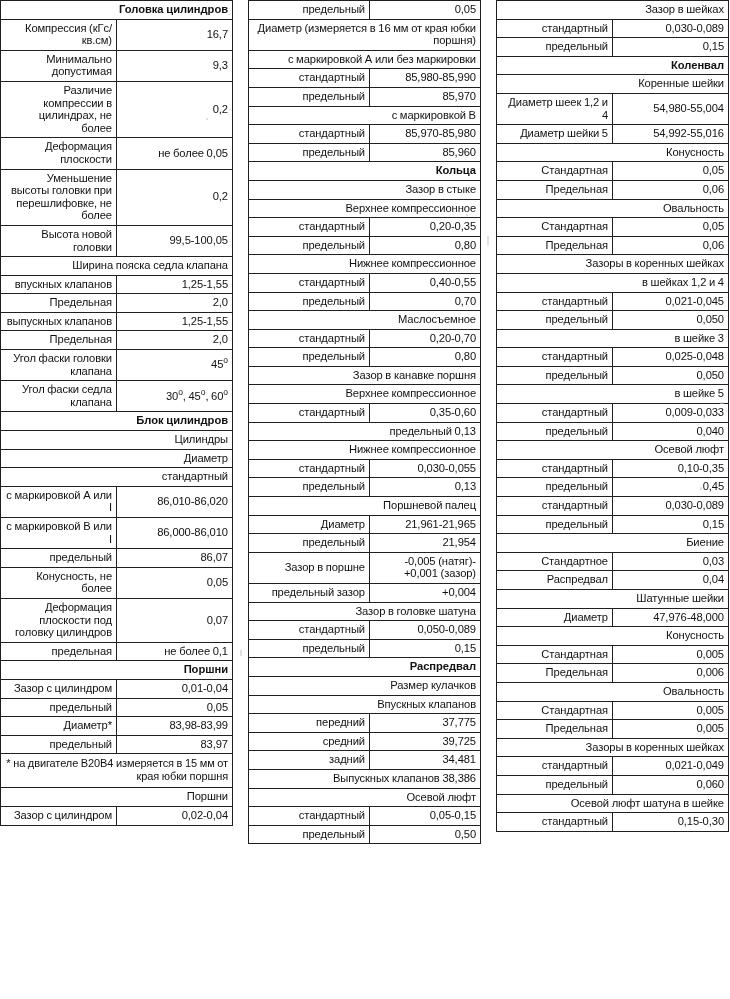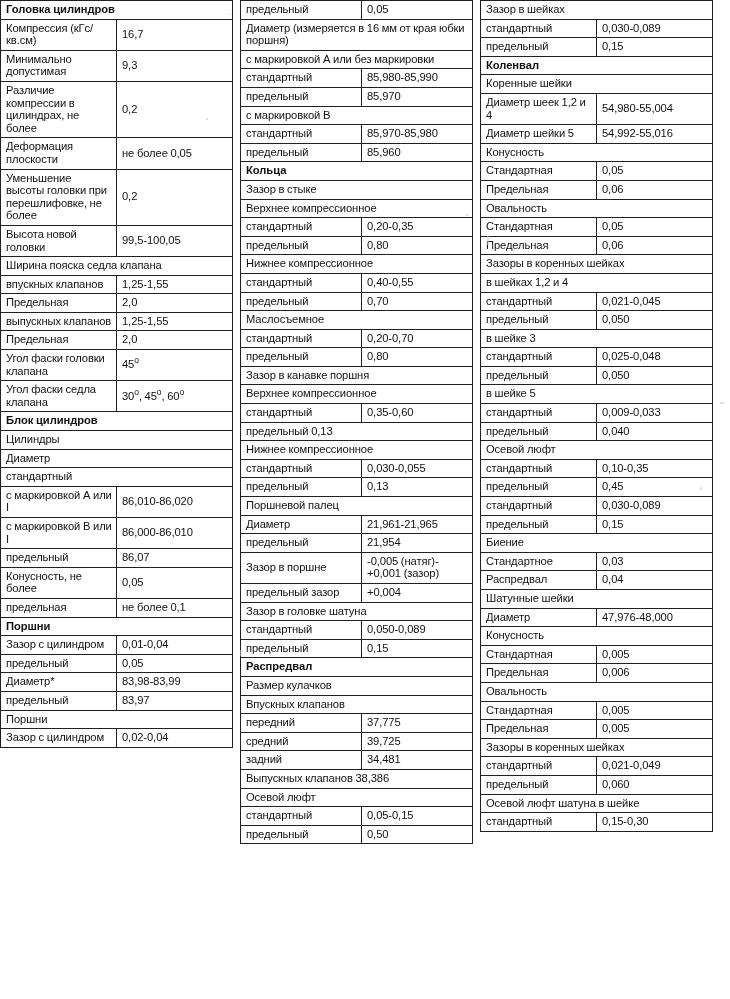--- a/index.html
+++ b/index.html
@@ -12,23 +12,24 @@
     height: 999px;
     font-family: "Liberation Sans", sans-serif;
     color: #111111;
     overflow: hidden;
   }
   .sheet {
     position: relative;
     width: 730px;
     height: 999px;
     display: flex;
-    gap: 7px;
+    gap: 15px;
     padding: 0;
     box-sizing: border-box;
+    text-align: right;
   }
   .col {
     width: 233px;
     flex: 0 0 233px;
     box-sizing: border-box;
   }
   .tbl {
     width: 100%;
     border-collapse: collapse;
     table-layout: fixed;
@@ -164,20 +165,24 @@
           </tr>
           <tr class="pair">
             <td class="lbl">предельный</td>
             <td class="val">86,07</td>
           </tr>
           <tr class="pair">
             <td class="lbl">Конусность, не более</td>
             <td class="val">0,05</td>
           </tr>
           <tr class="pair">
+            <td class="lbl">Деформация плоскости под головку цилиндров</td>
+            <td class="val">0,07</td>
+          </tr>
+          <tr class="pair">
             <td class="lbl">предельная</td>
             <td class="val">не более 0,1</td>
           </tr>
           <tr class="section">
             <td colspan="2">Поршни</td>
           </tr>
           <tr class="pair">
             <td class="lbl">Зазор с цилиндром</td>
             <td class="val">0,01-0,04</td>
           </tr>
@@ -185,20 +190,23 @@
             <td class="lbl">предельный</td>
             <td class="val">0,05</td>
           </tr>
           <tr class="pair">
             <td class="lbl">Диаметр*</td>
             <td class="val">83,98-83,99</td>
           </tr>
           <tr class="pair">
             <td class="lbl">предельный</td>
             <td class="val">83,97</td>
+          </tr>
+          <tr class="note">
+            <td colspan="2">* на двигателе B20B4 измеряется в 15 мм от края юбки поршня</td>
           </tr>
           <tr class="sub">
             <td colspan="2">Поршни</td>
           </tr>
           <tr class="pair">
             <td class="lbl">Зазор с цилиндром</td>
             <td class="val">0,02-0,04</td>
           </tr>
         </tbody>
     </table>

